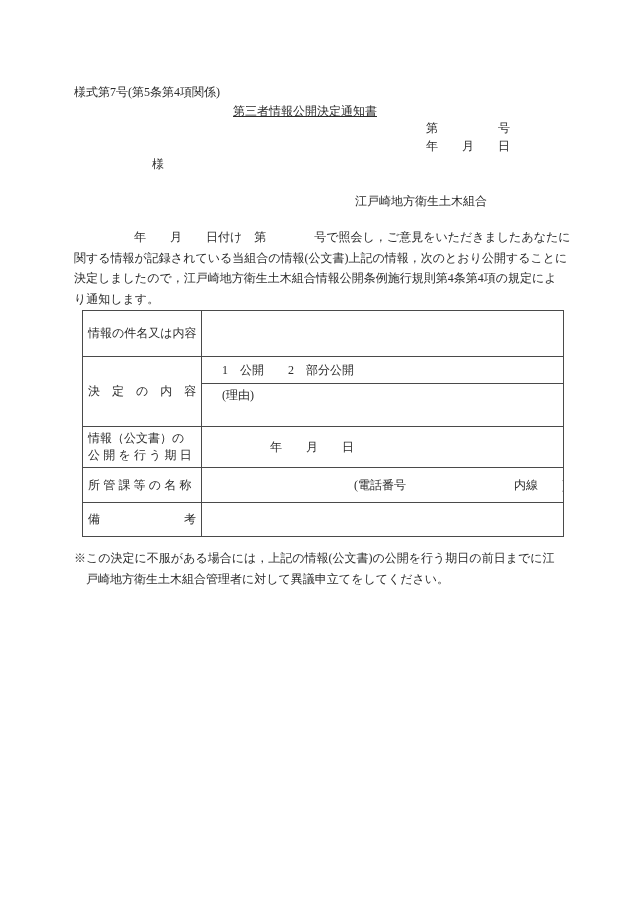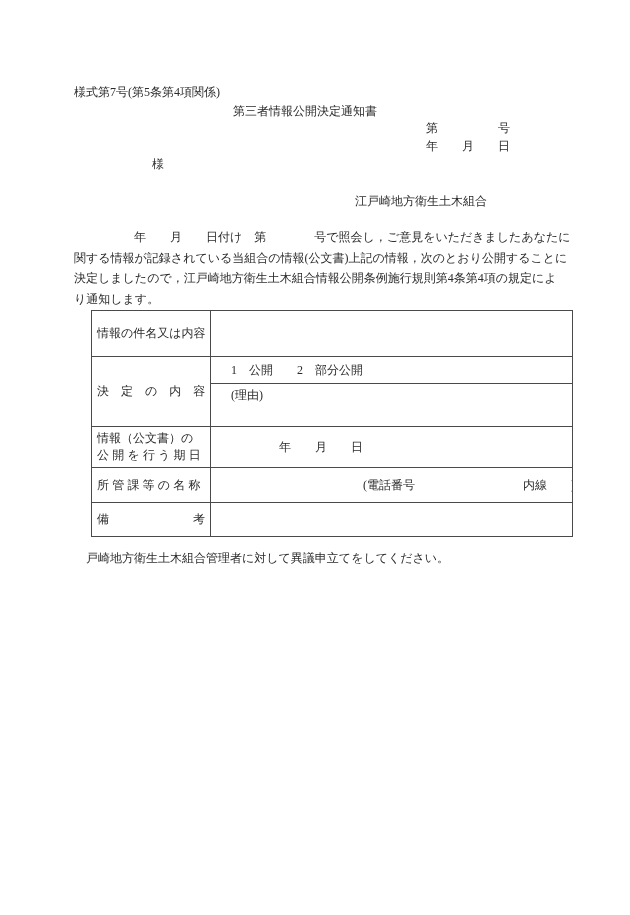--- a/index.html
+++ b/index.html
@@ -15,20 +15,21 @@
     font-size: 12px;
     overflow: hidden;
   }
   .form-number { line-height: 14px; white-space: nowrap; }
   .doc-title {
     margin-top: 5px;
     line-height: 15px;
     text-align: center;
     padding-right: 28px;
     white-space: nowrap;
+    text-decoration: underline;
   }
   .right-line {
     line-height: 18px;
     text-align: right;
     padding-right: 54px;
     white-space: pre;
   }
   .right-line.second { margin-top: 0; }
   .addressee-line { margin-top: 2px; line-height: 15px; margin-left: 78px; }
   .org-block { margin-top: 20px; margin-left: 281px; width: 163px; }
@@ -38,21 +39,21 @@
     display: flex;
     justify-content: space-between;
     align-items: baseline;
   }
   .body-par { margin-top: 17px; }
   .body-line { line-height: 20.5px; white-space: pre; }
   .info-table {
     border-collapse: collapse;
     table-layout: fixed;
     width: 481px;
-    margin-left: 17px;
+    margin-left: 8px;
     margin-top: 1px;
   }
   .info-table td {
     border: 1px solid #4a4a4a;
     font-size: 12px;
     padding: 0;
     vertical-align: middle;
     overflow: hidden;
   }
   .info-table td.label-cell { padding: 0 5px; }
@@ -127,16 +128,17 @@
     <tr style="height:34px;">
       <td class="label-cell">
         <div class="lbl-line">備　　　　　　　考</div>
       </td>
       <td class="value-cell"></td>
     </tr>
   </tbody>
     </table>
 
   <div class="footnote">
+    <div class="fn-line">※この決定に不服がある場合には，上記の情報(公文書)の公開を行う期日の前日までに江</div>
     <div class="fn-line">　戸崎地方衛生土木組合管理者に対して異議申立てをしてください。</div>
   </div>
 
 </div>
 
 </body></html>

